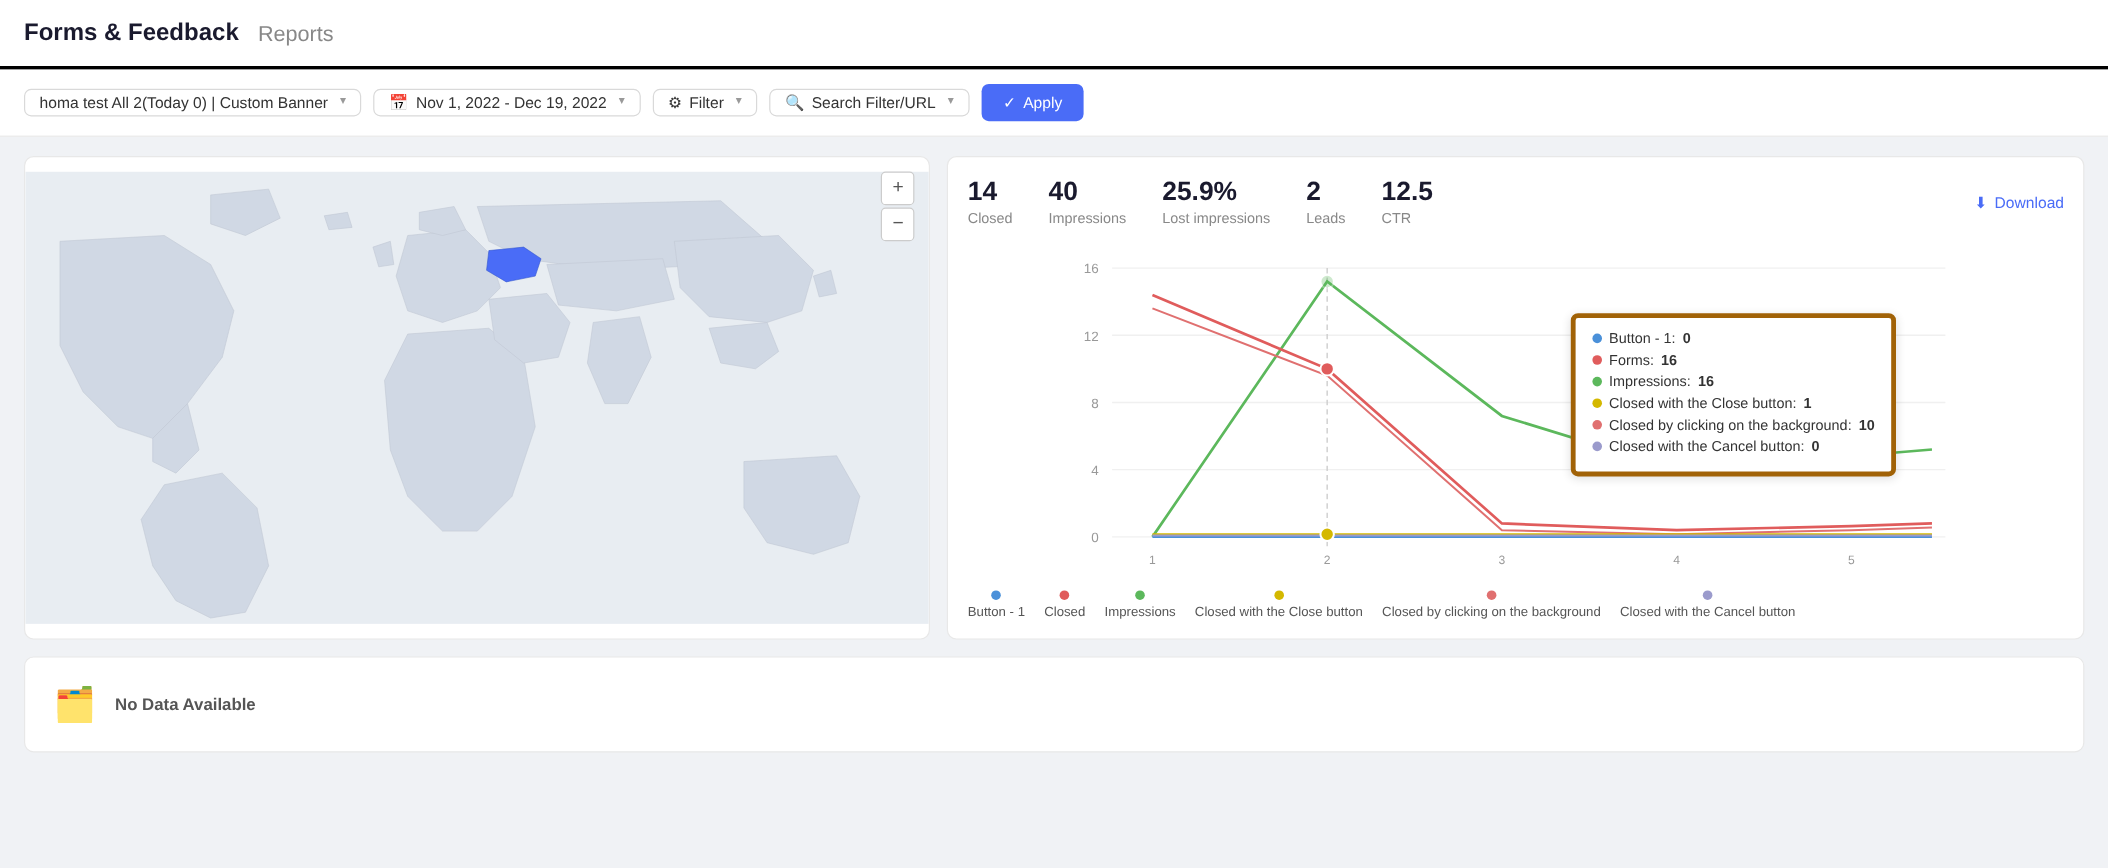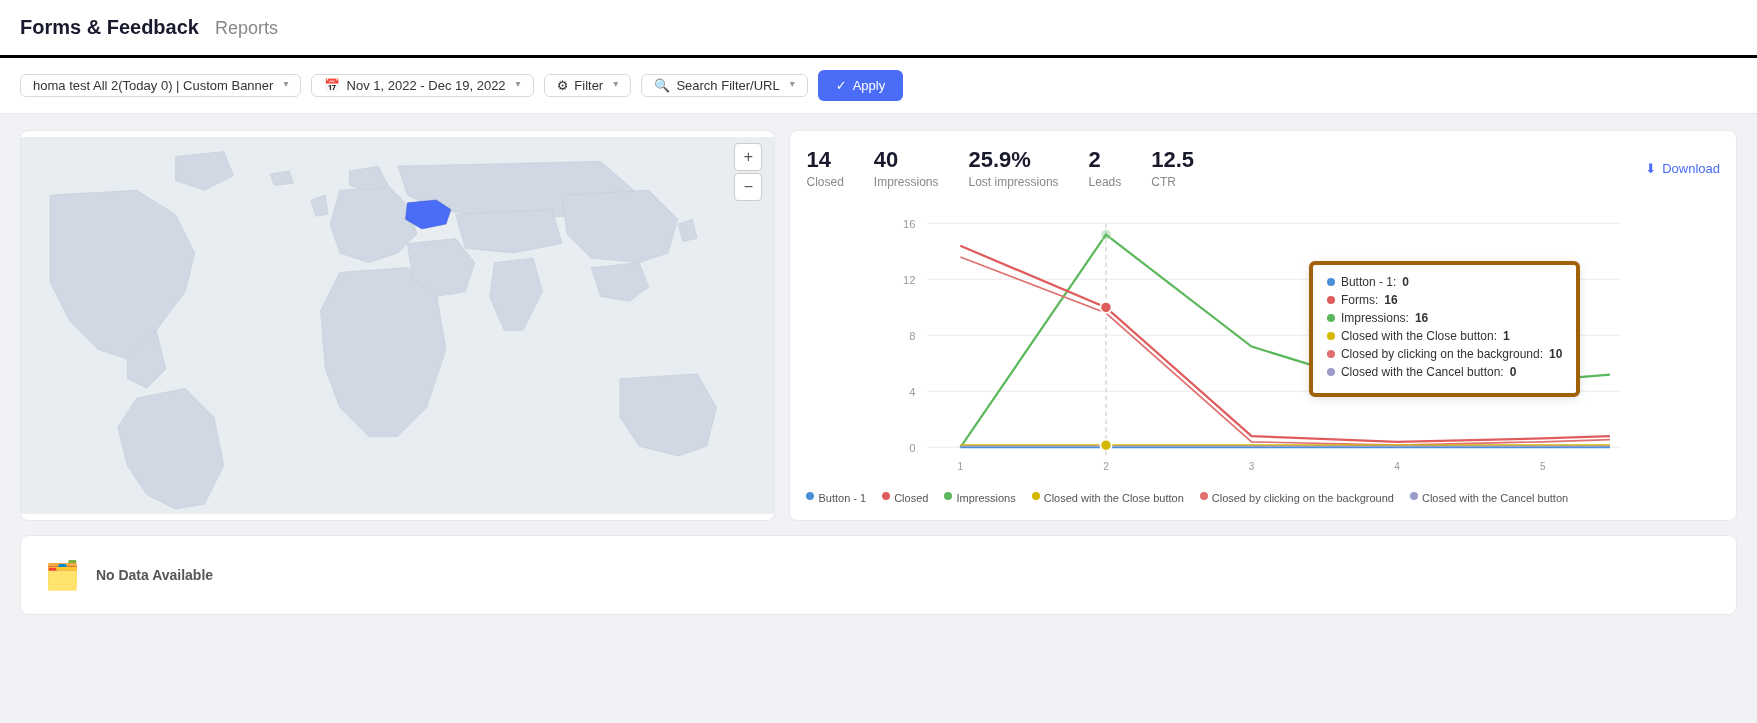--- a/index.html
+++ b/index.html
@@ -42,21 +42,21 @@
 
     
     .tooltip-box { background: #fff; border: 4px solid #a16207; border-radius: 6px; padding: 10px 14px; box-shadow: 0 2px 8px rgba(0,0,0,0.12); position: absolute; top: 60px; left: 55%; font-size: 12px; z-index: 10; min-width: 200px; }
     .tooltip-row { display: flex; align-items: center; gap: 6px; margin-bottom: 4px; }
     .tooltip-dot { width: 8px; height: 8px; border-radius: 50%; flex-shrink: 0; }
     .tooltip-label { color: #333; }
     .tooltip-val { font-weight: 600; }
 
     
     .legend-row { display: flex; align-items: center; gap: 16px; flex-wrap: wrap; margin-top: 8px; font-size: 11px; color: #555; }
-    .legend-item { display: flex; gap: 4px; }
+    .legend-item { display: flex; align-items: center; gap: 4px; flex-direction: column; }
     .legend-dot { width: 8px; height: 8px; border-radius: 50%; }
 
     
     .map-svg { width: 100%; height: 100%; }
   </style>
 </head>
 <body>
 
 <div class="header">
   <span class="header-title">Forms &amp; Feedback</span>

